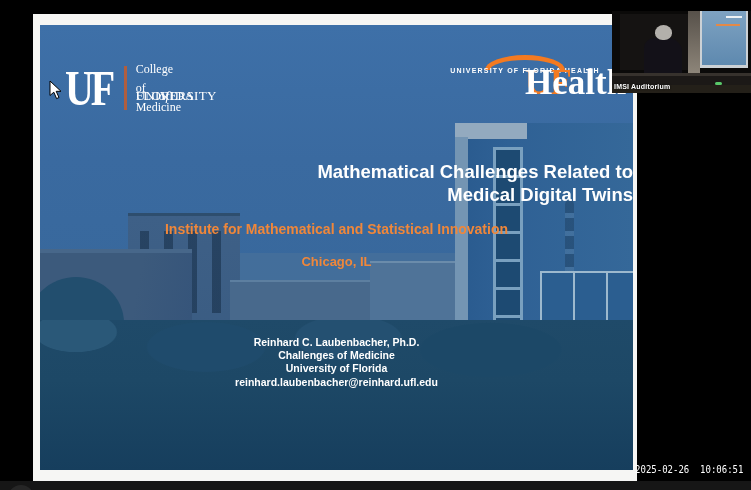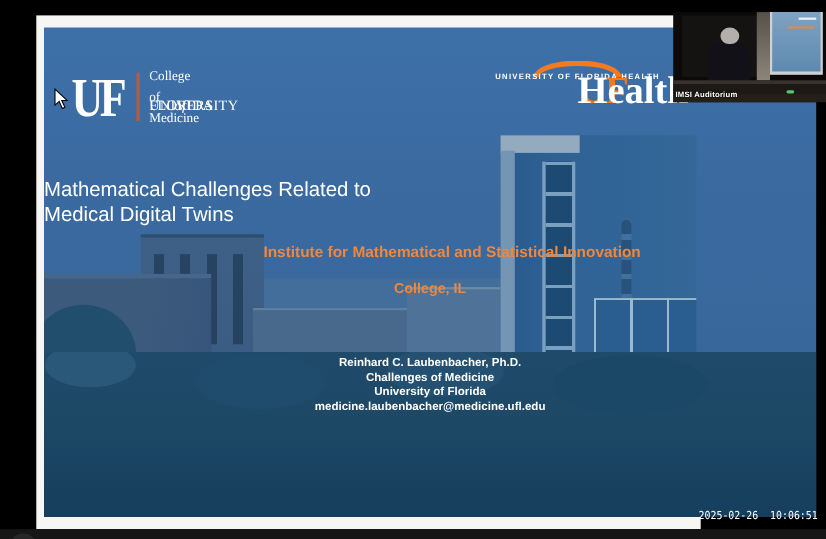--- a/index.html
+++ b/index.html
@@ -5,21 +5,21 @@
   html,body{margin:0;padding:0;background:#000;}
   .stage{
     position:relative;width:751px;height:490px;background:#000;
     overflow:hidden;font-family:"Liberation Sans",sans-serif;
   }
   .stage *{position:absolute;box-sizing:border-box;}
 
   
   .slide{left:33px;top:14px;width:604px;height:467px;background:var(--slide_white,#f6f6f4);}
   .photo{
-    left:7px;top:11px;width:702px;height:445px;overflow:hidden;
+    left:7px;top:11px;width:593px;height:445px;overflow:hidden;
     background:linear-gradient(180deg,var(--sky,#3e70a8) 0%,#3a6aa0 30%,#38689c 58%,var(--photo_deep,#336293) 100%);
   }
 
   
   .bg-haze{left:150px;top:228px;width:275px;height:95px;background:#4d7299;opacity:.55;}
   .bg-left-tall{left:88px;top:188px;width:112px;height:135px;background:linear-gradient(180deg,#3e6087,#3a5c82);border-top:3px solid #2e4e6e;}
   .bg-left-windows{left:100px;top:206px;width:92px;height:82px;opacity:.7;
     background:repeating-linear-gradient(90deg,rgba(8,28,48,.6) 0 9px,transparent 9px 24px);}
   .bg-left-front{left:0;top:224px;width:152px;height:118px;background:linear-gradient(100deg,#3c5a7c 60%,#35547a);border-top:4px solid #47678a;}
   .bg-planter{left:55px;top:298px;width:185px;height:48px;background:#3f5f82;border-top:3px solid #547698;border-radius:4px;}
@@ -66,28 +66,28 @@
   .ufh-arc{display:block;margin:0 auto;width:80px;height:15px;
     border:5px solid var(--uf_orange,#f47a20);border-bottom:none;
     border-radius:50% 50% 0 0 / 100% 100% 0 0;}
   .ufh-text{display:block;font-family:"Liberation Serif",serif;font-weight:600;
     font-size:35px;line-height:36px;margin-top:-5px;}
   .ufh-uf{color:var(--uf_orange,#f47a20);}
   .ufh-health{color:#fff;}
   .ufh-tag{display:block;color:#fff;font-weight:bold;font-size:7px;letter-spacing:1.2px;margin-top:2px;}
 
   
-  .s-title{left:0;top:136px;width:100%;text-align:left;color:#fff;
-    font-weight:normal;font-size:18.5px;line-height:22.5px;}
+  .s-title{left:0;top:136px;width:100%;text-align:right;color:#fff;
+    font-weight:bold;font-size:18.5px;line-height:22.5px;}
   .s-subtitle{left:0;top:196px;width:100%;text-align:center;
-    color:var(--orange,#f0873a);font-weight:bold;font-size:14px;margin-left:20px;}
+    color:var(--orange,#f0873a);font-weight:bold;font-size:14px;}
   .s-locdate{left:0;top:229px;width:100%;text-align:center;
     color:var(--orange,#f0873a);font-weight:bold;font-size:13px;line-height:15.5px;}
   .s-locdate span{position:static;display:block;}
-  .s-author{left:0;top:299px;width:100%;text-align:center;color:#fff;
+  .s-author{left:0;top:311px;width:100%;text-align:center;color:#fff;
     font-weight:bold;font-size:10.5px;line-height:13.2px;}
   .s-author span{position:static;display:block;}
 
   
   .webcam{left:612px;top:11px;width:139px;height:82px;background:#0b0a09;overflow:hidden;}
   .wc-dark-screen{left:8px;top:3px;width:72px;height:56px;background:#151312;}
   .wc-wall-strip{left:76px;top:0;width:12px;height:62px;background:linear-gradient(180deg,#57514a,#8d8579);}
   .wc-screen{left:88px;top:-3px;width:48px;height:60px;background:#ccd1d5;padding:2px 2px 3px 2px;}
   .wc-screen-slide{left:2px;top:2px;width:44px;height:55px;background:linear-gradient(180deg,#7fa3c2,#5e89af);}
   .wc-mini-title{left:24px;top:6px;width:16px;height:2px;background:#eef2f5;}
@@ -153,27 +153,27 @@
           </span>
         <span class="ufh-tag">UNIVERSITY OF FLORIDA HEALTH</span>
       </div>
 
       <div class="s-title">
         <span style="position:static;display:block">Mathematical Challenges Related to</span>
         <span style="position:static;display:block">Medical Digital Twins</span>
       </div>
       <div class="s-subtitle">Institute for Mathematical and Statistical Innovation</div>
       <div class="s-locdate">
-        <span>College, IL</span>
+        <span>Chicago, IL</span>
       </div>
       <div class="s-author">
         <span>Reinhard C. Laubenbacher, Ph.D.</span>
         <span>Challenges of Medicine</span>
         <span>University of Florida</span>
-        <span>medicine.laubenbacher@medicine.ufl.edu</span>
+        <span>reinhard.laubenbacher@reinhard.ufl.edu</span>
       </div>
     </div>
   </div>
 
   <div class="webcam">
     <div class="wc-dark-screen"></div>
     <div class="wc-wall-strip"></div>
     <div class="wc-screen">
       <div class="wc-screen-slide">
         <div class="wc-mini-title"></div>

